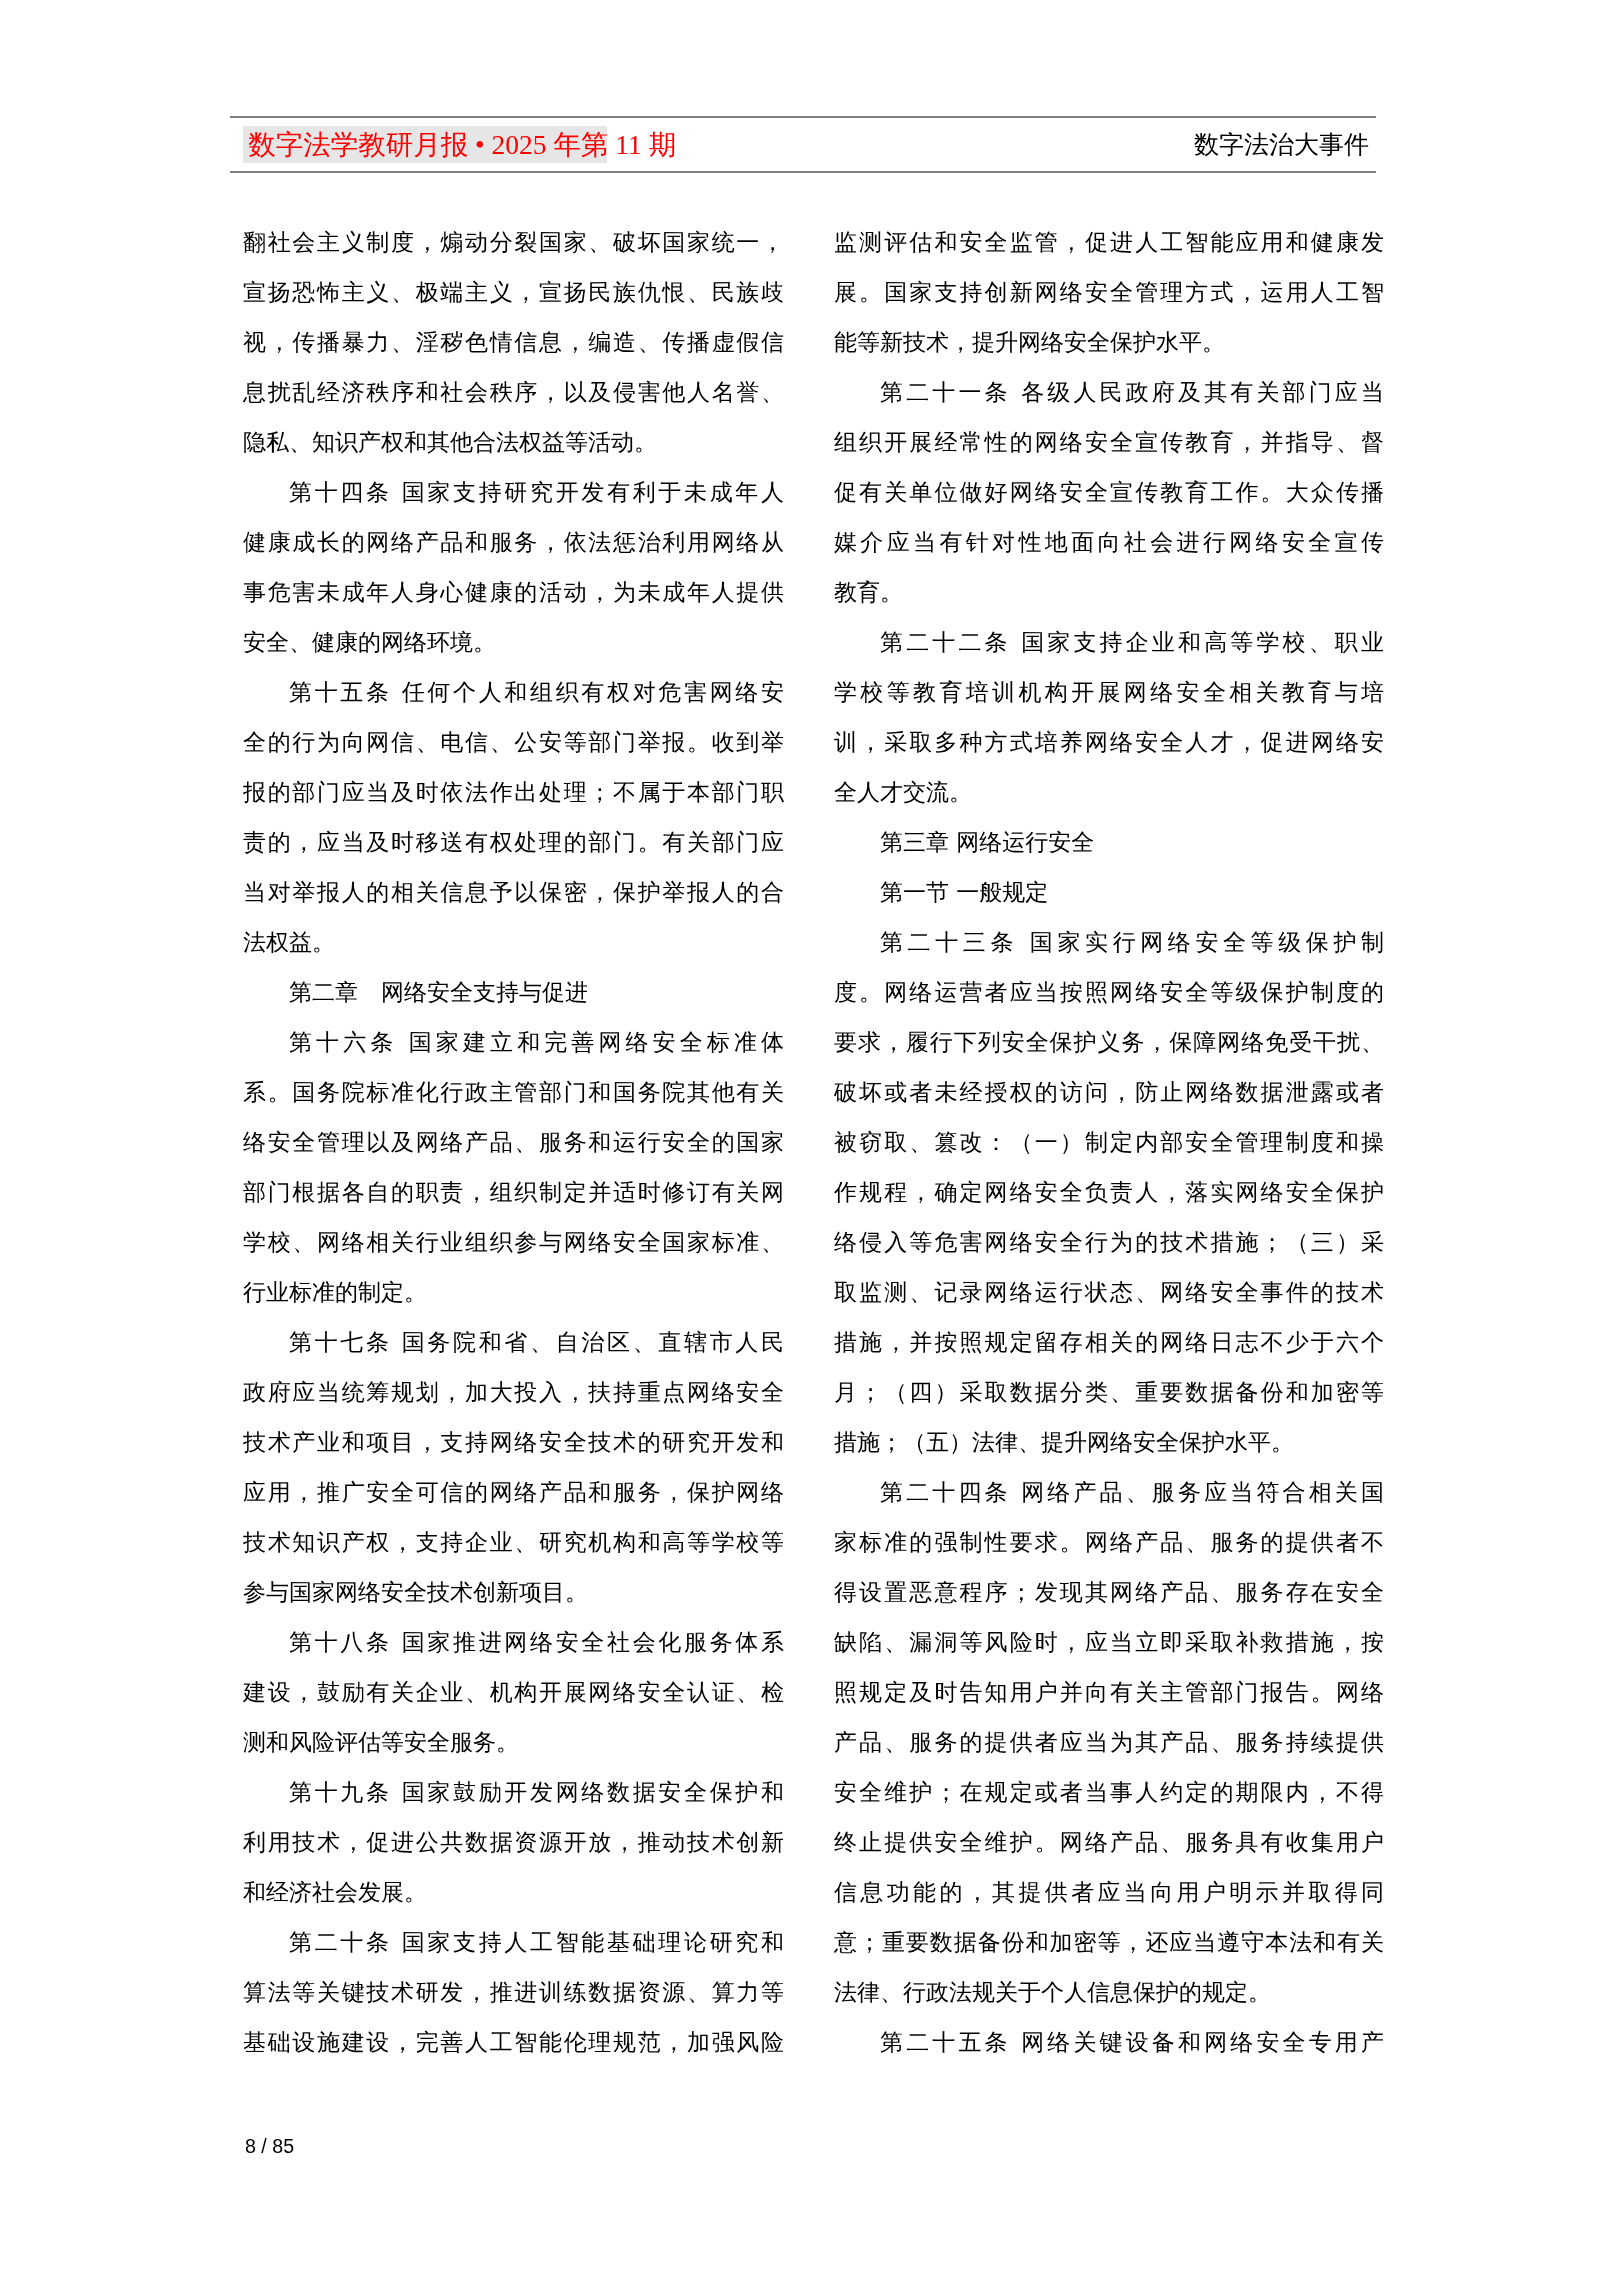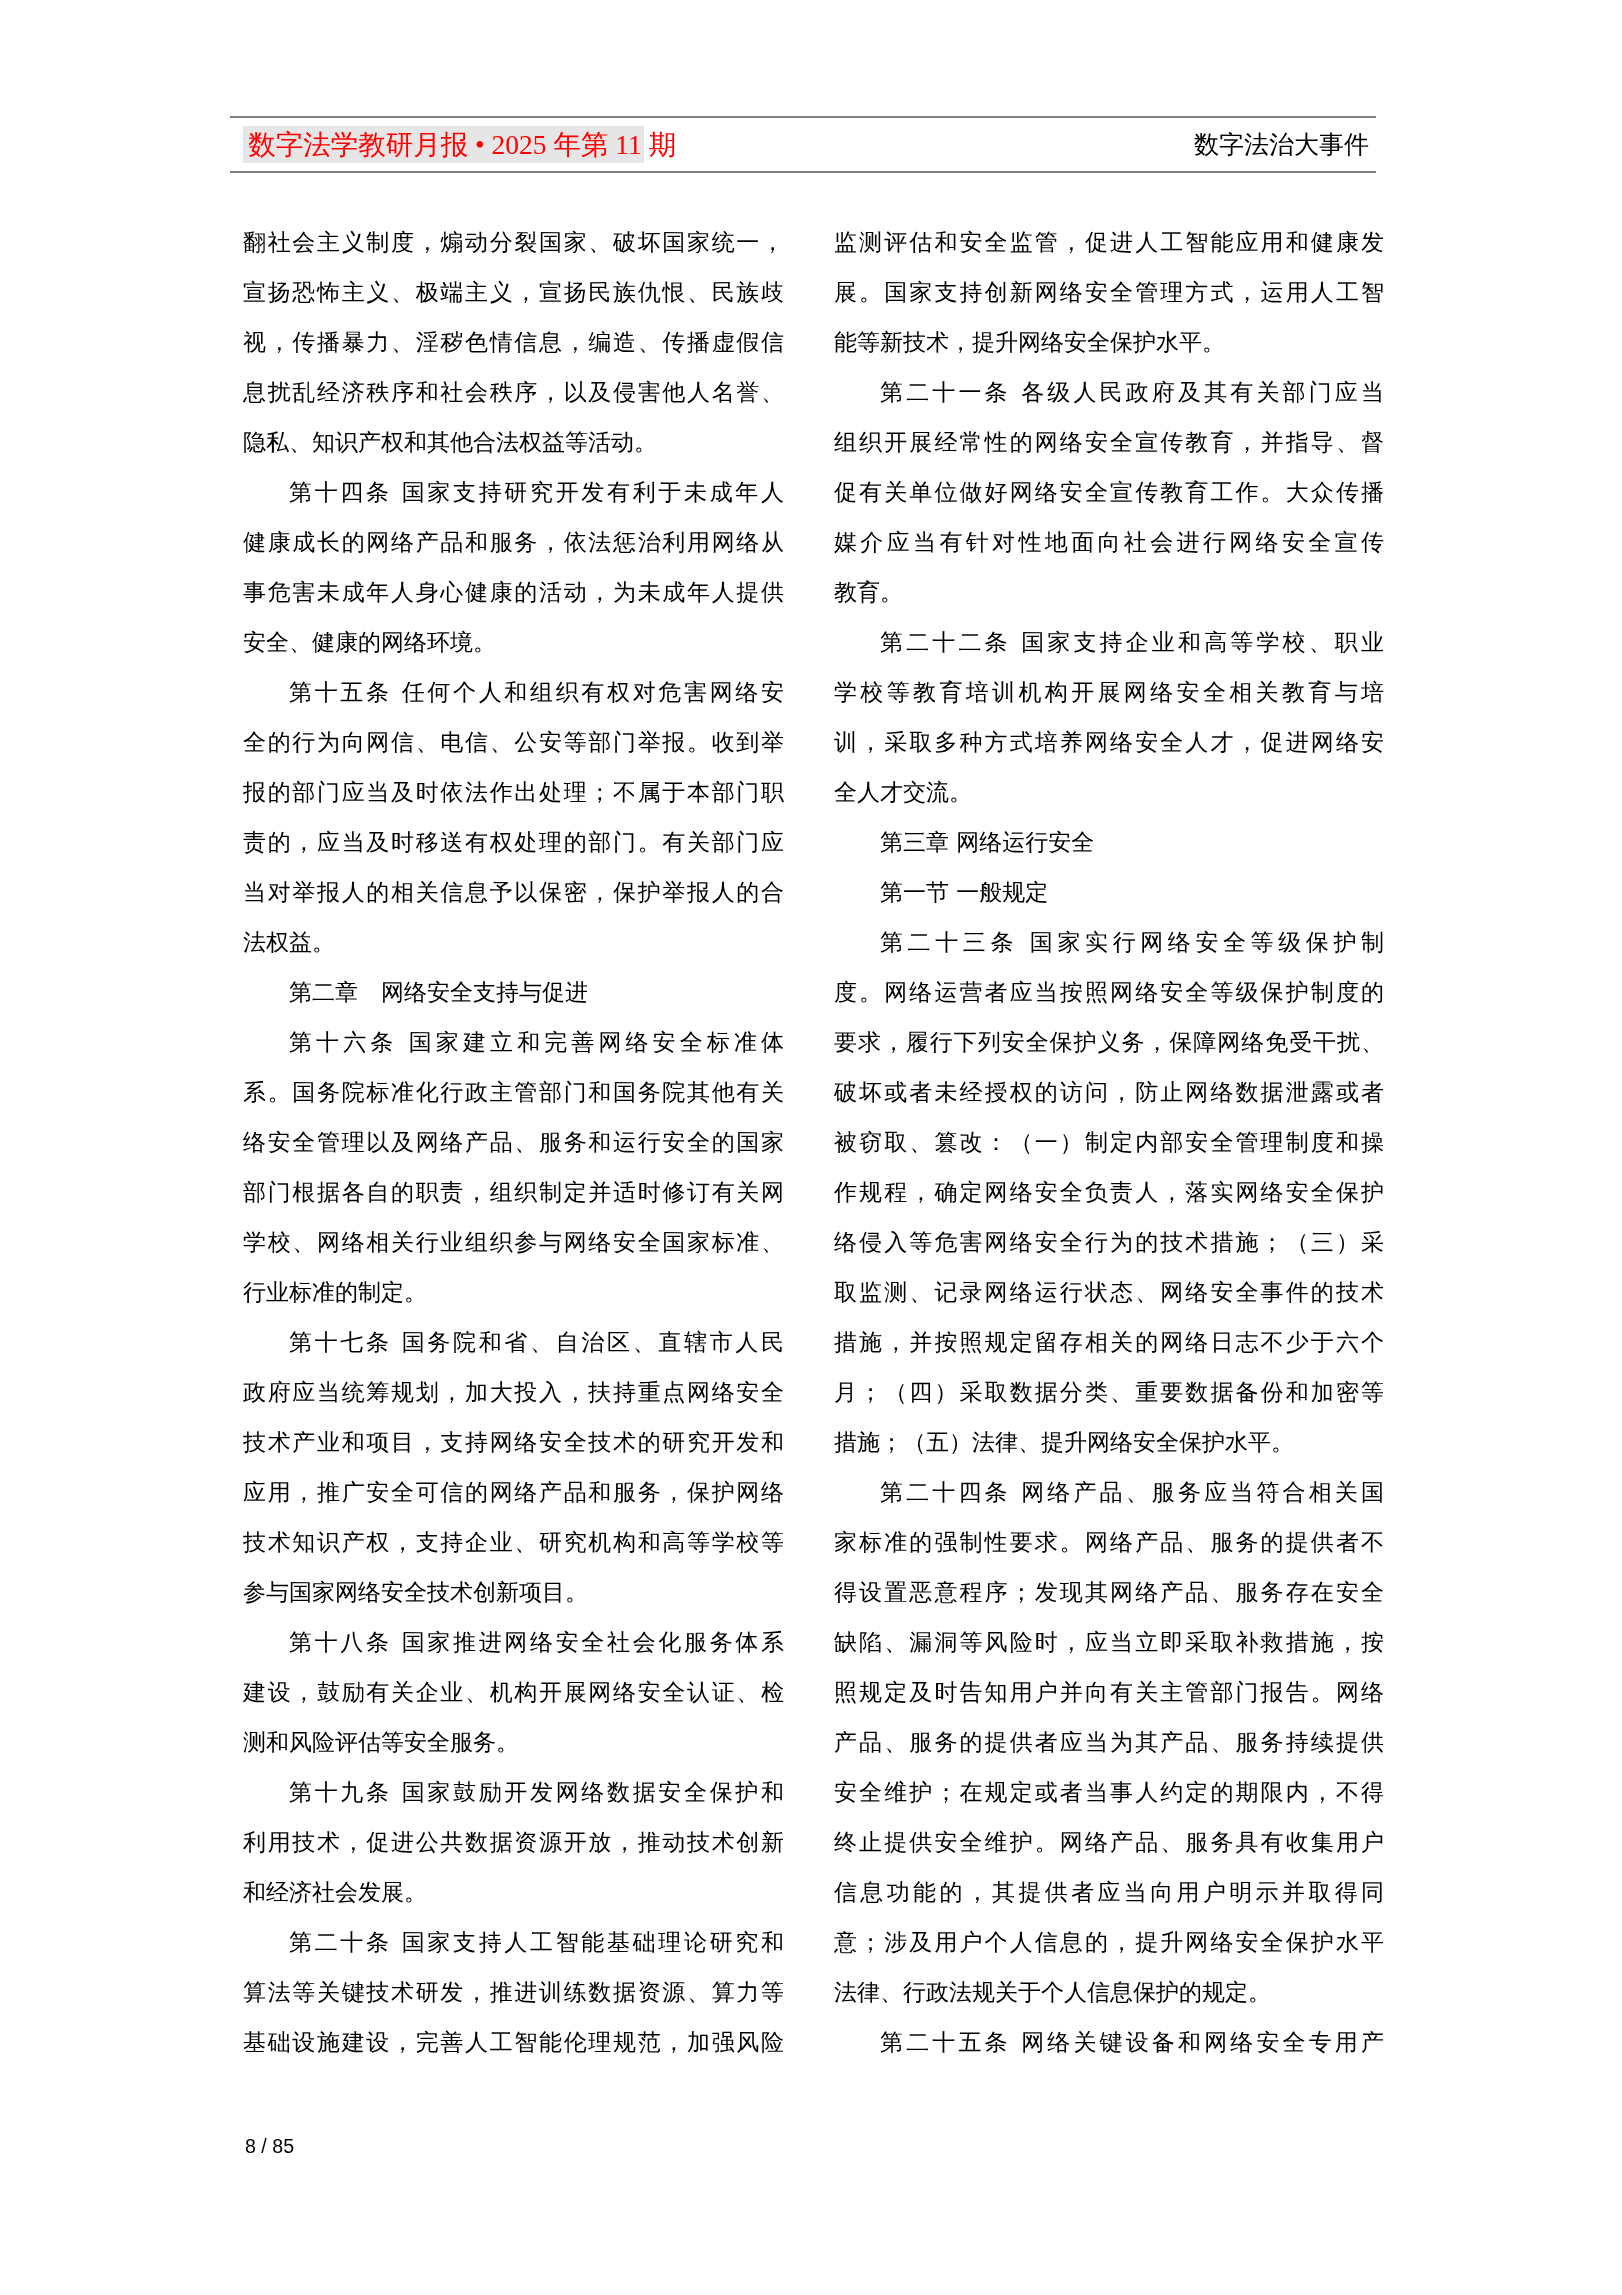--- a/index.html
+++ b/index.html
@@ -1,21 +1,21 @@
 <!DOCTYPE html>
 <html style="font-size:10.5px"><head>
   <meta charset="utf-8">
   <style>
     html, body { margin: 0; padding: 0; background: #ffffff; }
     body { width: 1623px; height: 2295px; position: relative; overflow: hidden;
            font-family: "DejaVu Serif", "Liberation Serif", serif; color: #000; }
     .rule { position: absolute; left: 230px; width: 1146px; height: 2px; background: #808080; }
     .rule.top { top: 116px; }
     .rule.bottom { top: 171px; }
-    .header-left { position: absolute; left: 243px; top: 126px; height: 37px; width: 401px;
+    .header-left { position: absolute; left: 243px; top: 126px; height: 37px; width: 364px;
                    background: #e6e6e6; color: #ff0000; font-size: 27.5px; line-height: 37px;
                    white-space: nowrap; padding-left: 5.2px; box-sizing: border-box;
                    font-family: "Liberation Serif", "DejaVu Serif", serif; }
     .header-right { position: absolute; right: 254px; top: 126px; height: 37px;
                     font-size: 25px; line-height: 37px; white-space: nowrap;
                     font-family: Liberation Serif, serif; }
     .col { position: absolute; top: 217px; font-size: 23px; line-height: 50px; }
     .col.left { left: 243px; width: 541px; }
     .col.right { left: 834px; width: 550px; }
     .line { display: block; white-space: nowrap; text-align: justify; text-align-last: justify; height: 50px; }
@@ -99,19 +99,19 @@
     <span class="line last">措施；（五）法律、提升网络安全保护水平。</span>
     <span class="line indent">第二十四条 网络产品、服务应当符合相关国</span>
     <span class="line">家标准的强制性要求。网络产品、服务的提供者不</span>
     <span class="line">得设置恶意程序；发现其网络产品、服务存在安全</span>
     <span class="line">缺陷、漏洞等风险时，应当立即采取补救措施，按</span>
     <span class="line">照规定及时告知用户并向有关主管部门报告。网络</span>
     <span class="line">产品、服务的提供者应当为其产品、服务持续提供</span>
     <span class="line">安全维护；在规定或者当事人约定的期限内，不得</span>
     <span class="line">终止提供安全维护。网络产品、服务具有收集用户</span>
     <span class="line">信息功能的，其提供者应当向用户明示并取得同</span>
-    <span class="line">意；涉及用户个人信息的，提升网络安全保护水平</span>
+    <span class="line">意；重要数据备份和加密等，还应当遵守本法和有关</span>
     <span class="line last">法律、行政法规关于个人信息保护的规定。</span>
     <span class="line indent">第二十五条 网络关键设备和网络安全专用产</span>
   </div>
 
 <div class="page-number">8 / 85</div>
 
 
 </body></html>

